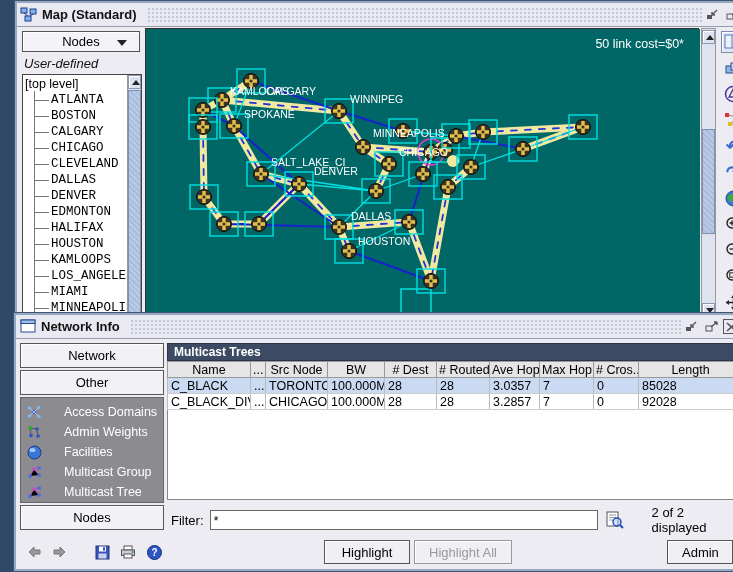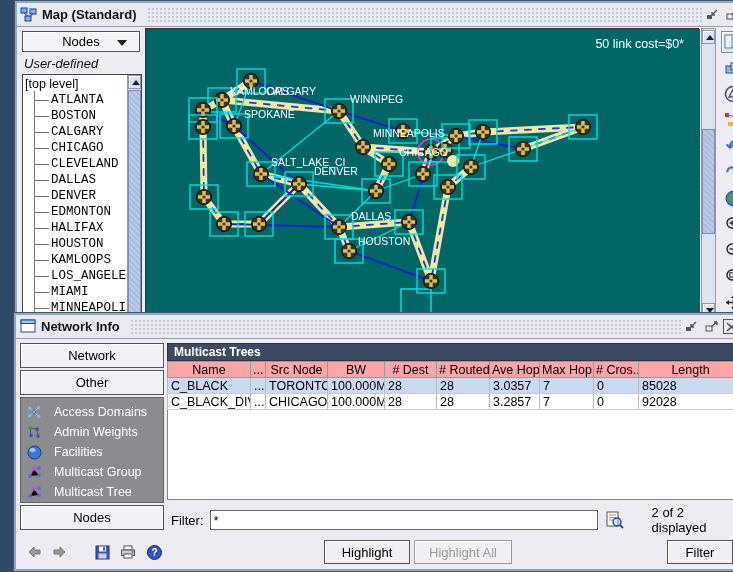--- a/index.html
+++ b/index.html
@@ -44,26 +44,26 @@
   .mt-icon.sel { background:#DCE6F6; border:1px solid #7A8AA8; box-shadow:inset 1px 1px 0 #fff; }
   .mt-icon svg { display:block; }
   .uglyph { color:#3A6BD0; font-weight:bold; font-size:17px; line-height:1; }
 
   
   #net-body { position:absolute; left:2px; top:25px; right:2px; bottom:2px; }
   #left-panel { position:absolute; left:1px; top:3px; width:146px; bottom:0; }
   .panel-btn { position:relative; width:144px; height:25px; margin:0 0 2px 1px; background:#F2F2F6; border:1px solid #555;
       box-shadow:inset 1px 1px 0 #fff; text-align:center; line-height:23px; font-size:13px; }
   #cat-panel { width:144px; height:106px; margin-left:1px; background:#8C8C90; border:1px solid #666; padding:4px 0 0 6px; }
-  .cat-item { display:flex; align-items:center; gap:12px; height:20px; color:#fff; font-size:12.5px; white-space:nowrap; }
+  .cat-item { display:flex; align-items:center; gap:22px; height:20px; color:#fff; font-size:12.5px; white-space:nowrap; }
   .cat-item svg { flex:0 0 auto; }
   #table-zone { position:absolute; left:149px; top:3px; right:1px; }
   #group-header { height:18px; background:#3D4A63; color:#fff; font-weight:bold; font-size:12px; padding:1px 0 0 6px; border:1px solid #2A3447; }
   table { border-collapse:collapse; table-layout:fixed; width:100%; background:#fff; }
-  th { background:#fca5a5; border:1px solid #999; font-weight:normal; font-size:12.5px; height:16px; padding:0 2px; overflow:hidden; white-space:nowrap; }
+  th { background:#e5e5e5; border:1px solid #999; font-weight:normal; font-size:12.5px; height:16px; padding:0 2px; overflow:hidden; white-space:nowrap; }
   td { border-left:1px solid #BBB; border-right:1px solid #BBB; border-bottom:1px solid #CCC; font-size:12.5px; height:16px; padding:0 3px; overflow:hidden; white-space:nowrap; }
   tr.sel td { background:#C9DAF2; }
   #table-rest { background:#fff; border:1px solid #888; border-top:none; height:90px; }
   #filter-row { position:absolute; left:149px; right:1px; top:166px; height:28px; display:flex; align-items:center; gap:6px; }
   #filter-label { font-size:13px; padding-left:4px; }
   #filter-input { width:400px; height:20px; border:1px solid #666; background:#fff; font-size:13px; padding:0 3px; font-family:"Liberation Sans",sans-serif; }
   #filter-search-btn { width:22px; height:21px; background:#ECECF2; border:none; display:flex; align-items:center; justify-content:center; }
   #filter-status { margin-left:20px; font-size:13px; }
   #footer { position:absolute; left:0; right:0; bottom:0; height:30px; display:flex; align-items:center; }
   .nav-ic { width:20px; display:flex; justify-content:center; margin-left:6px; }
@@ -611,16 +611,16 @@
           </svg>
       </span>
       <span class="nav-ic">
         <svg width="15" height="15">
             <circle cx="7.5" cy="7.5" r="7" fill="#2E55C8" stroke="#1A2E77"></circle>
             <text x="7.5" y="11" text-anchor="middle" font-size="10" font-weight="bold" fill="#fff" font-family="Liberation Sans, sans-serif">?</text>
           </svg>
       </span>
       <button class="push-btn" id="highlight-btn">Highlight</button>
       <button class="push-btn" id="highlight-all-btn" disabled="">Highlight All</button>
-      <button class="push-btn" id="close-btn">Filter</button>
+      <button class="push-btn" id="close-btn">Admin</button>
     </div>
   </div>
 </div>
 
 </body></html>

